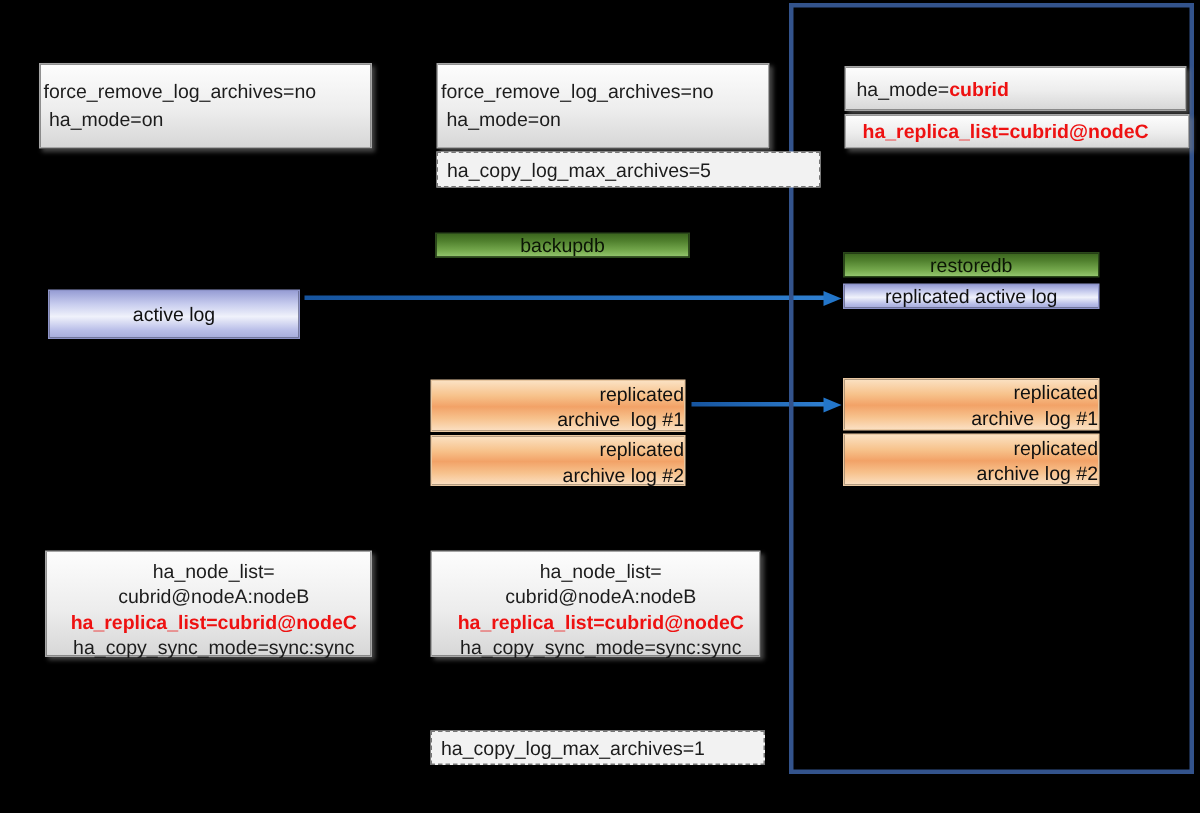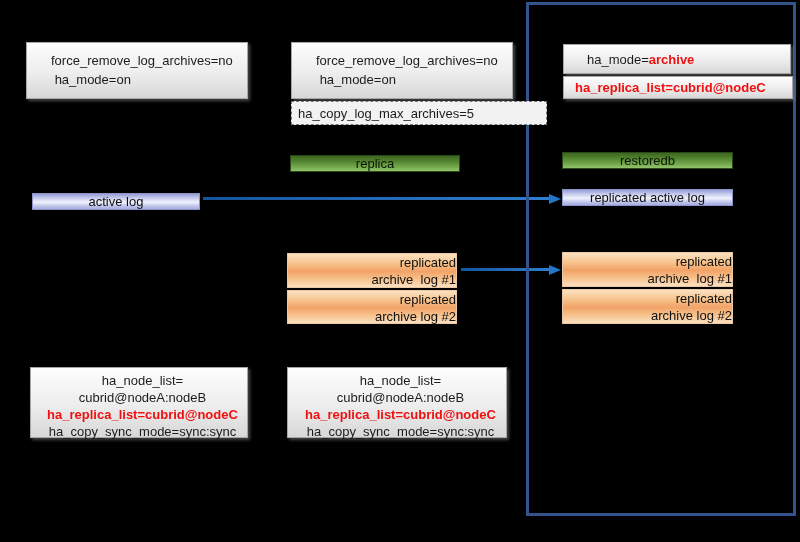--- a/index.html
+++ b/index.html
@@ -8,21 +8,21 @@
     font-family:"Liberation Sans",sans-serif;color:#1c1c1c;
   }
   
   .graybox{
     position:absolute;
     background:linear-gradient(180deg,#fdfdfd 0%,#ededed 55%,#d7d7d7 100%);
     border:1px solid #a6a6a6;
     box-shadow:2px 2px 3px rgba(125,125,125,.55);
     font-size:13px;box-sizing:border-box;z-index:3;
   }
-  .config{white-space:pre-wrap;line-height:19px;padding:8px 0 0 24px;}
+  .config{white-space:pre-wrap;line-height:19px;padding:8px 0 0 2px;}
   .settings{line-height:17px;padding:4px 0 0 7px;}
   .settings .line{white-space:pre;text-align:center;}
   .red{color:#ee1111;font-weight:bold;}
   
   .dashedbox{
     position:absolute;background:#f2f2f2;border:1px dashed #777;
     font-size:13px;display:flex;align-items:center;padding-left:6px;
     box-sizing:border-box;z-index:3;color:#1c1c1c;
   }
   
@@ -67,57 +67,58 @@
 
   <div class="arrow-line" style="left:203px;top:197px;width:347px;"></div>
   <div class="arrow-head" style="left:549px;top:194px;"></div>
 
   <div class="arrow-line" style="left:461px;top:268px;width:89px;"></div>
   <div class="arrow-head" style="left:549px;top:265px;"></div>
 
   <div class="graybox config" style="left:26px;top:42px;width:222px;height:57px;">force_remove_log_archives=no
  ha_mode=on</div>
 
-  <div class="lavbar" style="left:32px;top:193px;width:168px;height:17px;">active log</div>
+  <div class="lavbar" style="left:32px;top:193px;width:168px;height:33px;">active log</div>
 
   <div class="graybox settings" style="left:30px;top:367px;width:218px;height:71px;">
     <div class="line">ha_node_list=</div>
     <div class="line">cubrid@nodeA:nodeB</div>
     <div class="line red">ha_replica_list=cubrid@nodeC</div>
     <div class="line">ha_copy_sync_mode=sync:sync</div>
   </div>
 
   <div class="graybox config" style="left:291px;top:42px;width:222px;height:57px;">force_remove_log_archives=no
  ha_mode=on</div>
 
   <div class="dashedbox" style="left:291px;top:101px;width:256px;height:24px;">ha_copy_log_max_archives=5</div>
 
-  <div class="greenbtn" style="left:290px;top:155px;width:170px;height:17px;">replica</div>
+  <div class="greenbtn" style="left:290px;top:155px;width:170px;height:17px;">backupdb</div>
 
   <div class="orangebox" style="left:287px;top:253px;width:170px;height:35px;">replicated
 archive  log #1</div>
   <div class="orangebox" style="left:287px;top:290px;width:170px;height:34px;">replicated
 archive log #2</div>
 
   <div class="graybox settings" style="left:287px;top:367px;width:220px;height:71px;">
     <div class="line">ha_node_list=</div>
     <div class="line">cubrid@nodeA:nodeB</div>
     <div class="line red">ha_replica_list=cubrid@nodeC</div>
     <div class="line">ha_copy_sync_mode=sync:sync</div>
   </div>
 
+  <div class="dashedbox" style="left:287px;top:487px;width:223px;height:23px;">ha_copy_log_max_archives=1</div>
 
-  <div class="graybox" style="left:563px;top:44px;width:228px;height:30px;display:flex;align-items:center;padding-left:23px;">
+  <div class="graybox" style="left:563px;top:44px;width:228px;height:30px;display:flex;align-items:center;padding-left:7px;">
     <span>ha_mode=</span>
-      <span class="red">archive</span>
+      <span class="red">cubrid</span>
   </div>
 
   <div class="graybox red" style="left:563px;top:76px;width:230px;height:23px;display:flex;align-items:center;padding-left:11px;">ha_replica_list=cubrid@nodeC</div>
 
-  <div class="greenbtn" style="left:562px;top:152px;width:171px;height:17px;">restoredb</div>
+  <div class="greenbtn" style="left:562px;top:168px;width:171px;height:17px;">restoredb</div>
 
   <div class="lavbar" style="left:562px;top:189px;width:171px;height:17px;">replicated active log</div>
 
   <div class="orangebox" style="left:562px;top:252px;width:171px;height:35px;">replicated
 archive  log #1</div>
   <div class="orangebox" style="left:562px;top:289px;width:171px;height:35px;">replicated
 archive log #2</div>
 
 </div>
 

